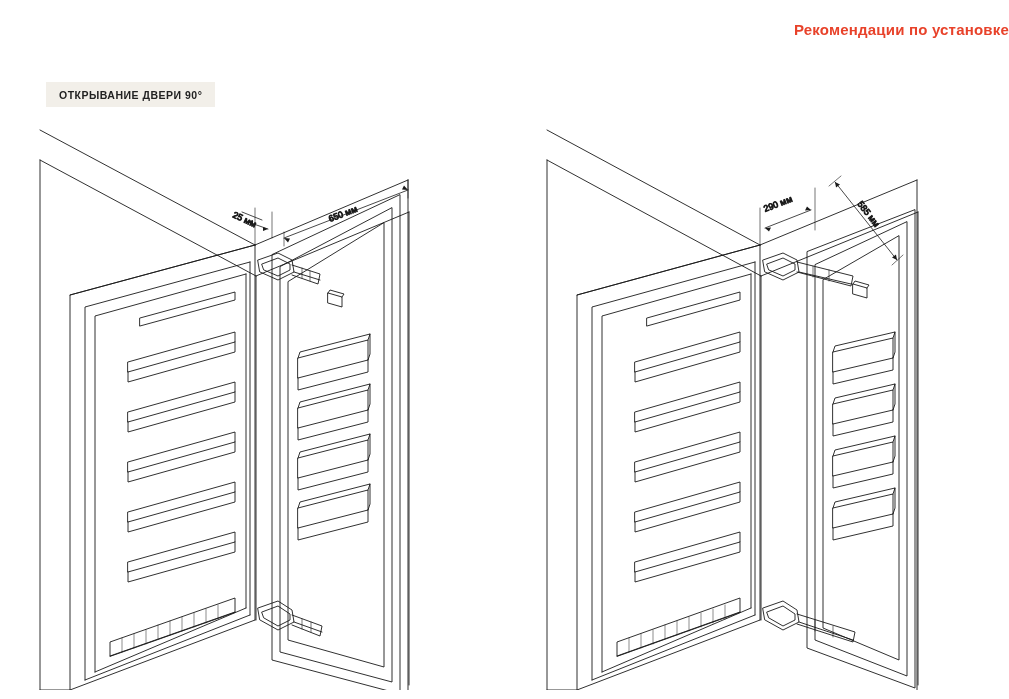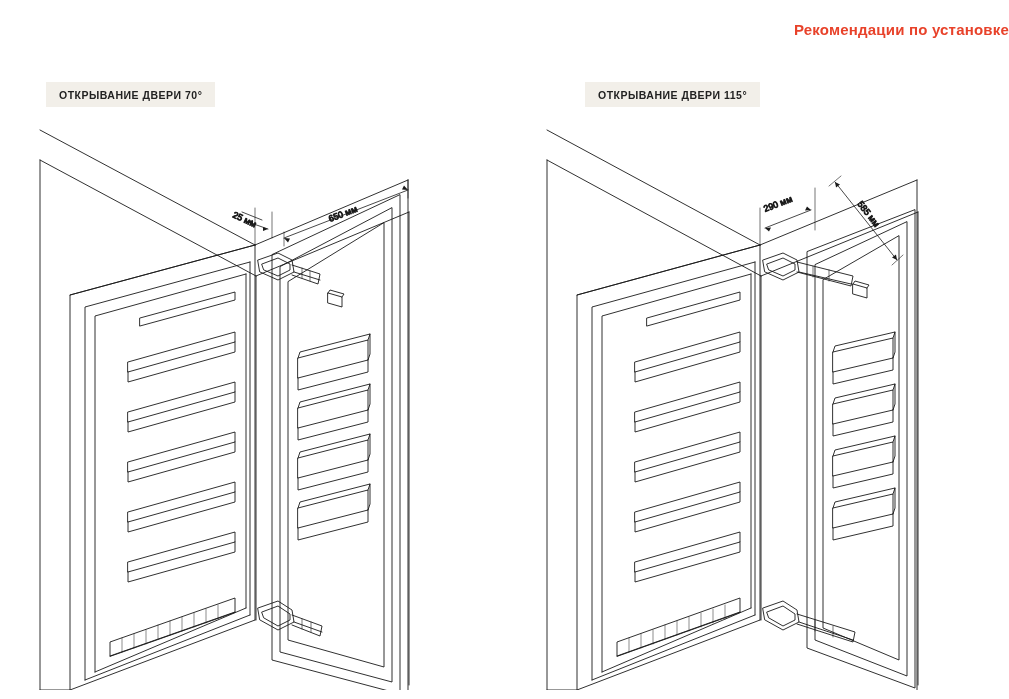--- a/index.html
+++ b/index.html
@@ -60,21 +60,21 @@
     font-size: 9px;
     fill: #1a1a1a;
   }
 </style>
 </head>
 <body>
 
 <div class="page-title">Рекомендации по установке</div>
 
 <div class="panel panel-left">
-  <div class="panel-label">ОТКРЫВАНИЕ ДВЕРИ 70°</div>
+  <div class="panel-label">ОТКРЫВАНИЕ ДВЕРИ 90°</div>
 
   <svg class="diagram" viewBox="0 0 492 630">
     <g fill="none" stroke="#1a1a1a" stroke-width="0.9" stroke-linejoin="round" stroke-linecap="round">
 
       <path d="M30 70 L245 185"></path>
       <path d="M30 100 L246 216"></path>
       <path d="M245 185 L245 560"></path>
       <path d="M246 216 L246 560"></path>
       <path d="M60 630 L245 560"></path>
       <path d="M30 100 L30 630"></path>
@@ -174,21 +174,20 @@
       <path d="M292 559 L292 569" stroke-width="0.6"></path>
       <path d="M301 562 L301 572" stroke-width="0.6"></path>
 
       <path d="M30 630 L60 630"></path>
       <path d="M390 634 L398 640" stroke-opacity="0.0"></path>
     </g>
   </svg>
 </div>
 
 <div class="panel panel-right">
-  <div class="panel-label">ОТКРЫВАНИЕ ДВЕРИ 115°</div>
 
   <svg class="diagram" viewBox="0 0 492 630">
     <g fill="none" stroke="#1a1a1a" stroke-width="0.9" stroke-linejoin="round" stroke-linecap="round">
 
       <path d="M30 70 L243 185"></path>
       <path d="M30 100 L244 216"></path>
       <path d="M243 185 L243 560"></path>
       <path d="M244 216 L244 560"></path>
       <path d="M60 630 L243 560"></path>
       <path d="M30 100 L30 630"></path>

